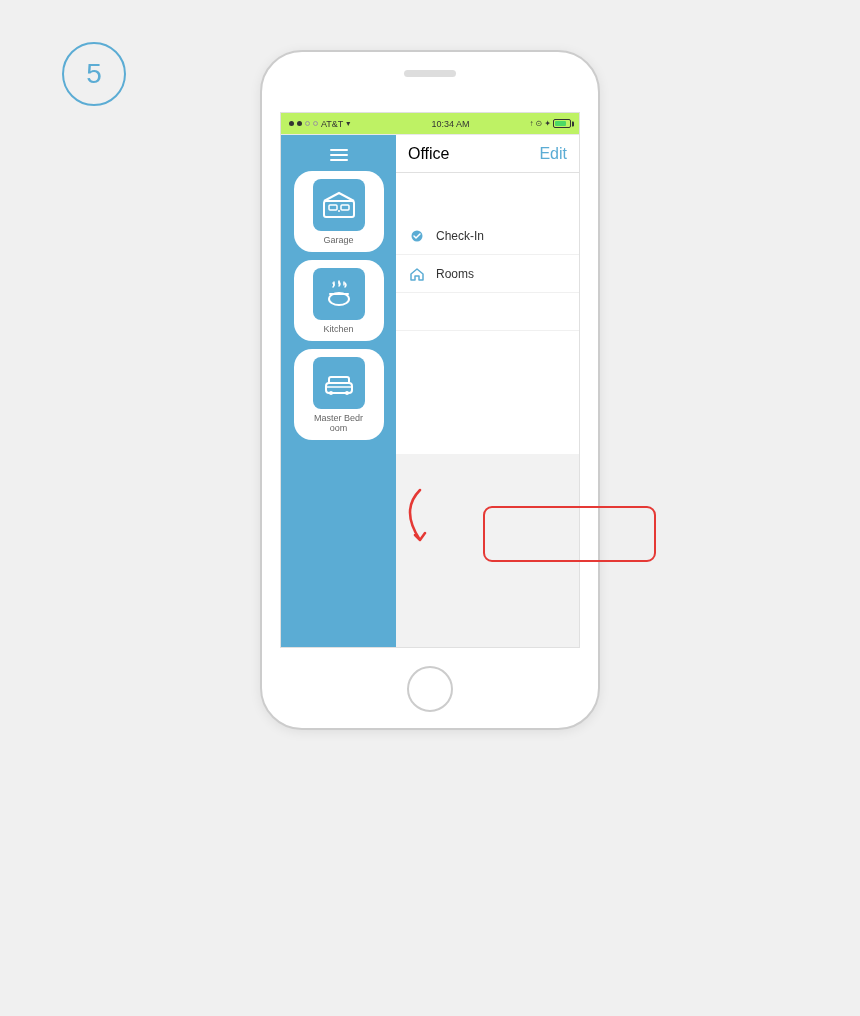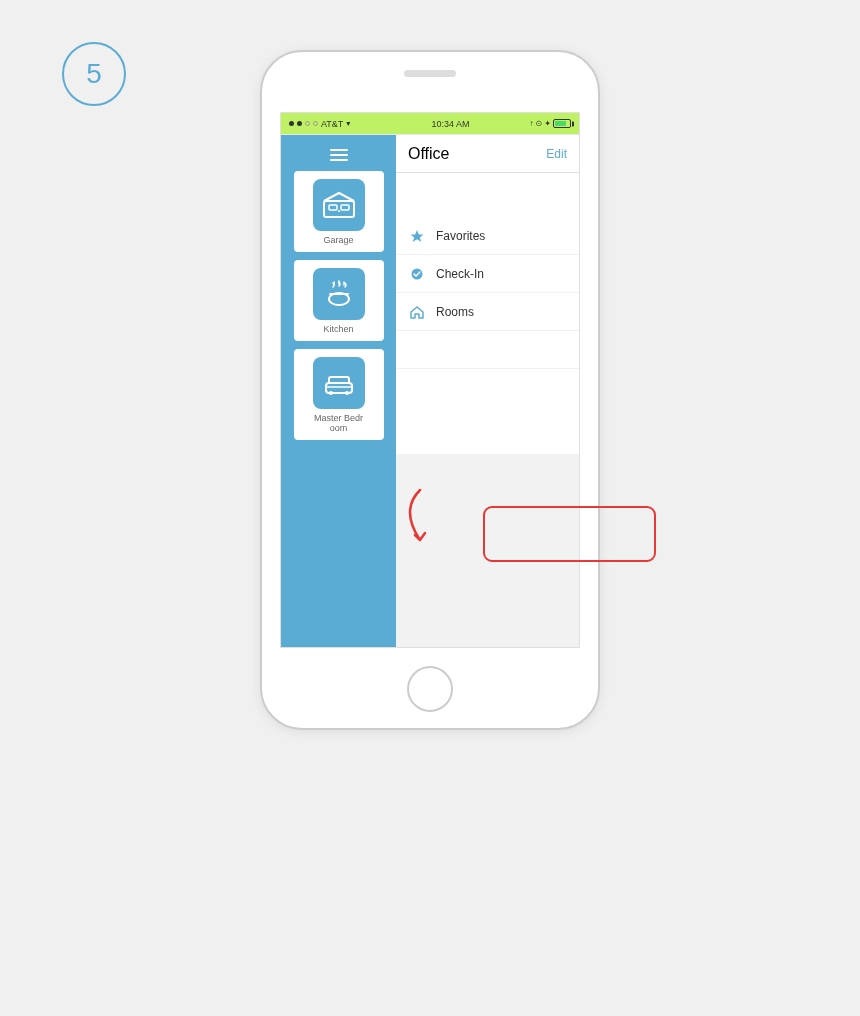--- a/index.html
+++ b/index.html
@@ -134,21 +134,21 @@
       width: 18px;
       height: 2px;
       background: white;
       border-radius: 1px;
     }
 
     
     .room-item {
       width: 90px;
       background: white;
-      border-radius: 4px;
+      border-radius: 18px;
       padding: 8px 6px 6px 6px;
       display: flex;
       flex-direction: column;
       align-items: center;
       margin-bottom: 6px;
     }
 
     .room-icon-wrapper {
       width: 52px;
       height: 52px;
@@ -180,21 +180,21 @@
     .menu-nav {
       height: 38px;
       border-bottom: 1px solid #e0e0e0;
       display: flex;
       align-items: center;
       justify-content: space-between;
       padding: 0 12px;
     }
 
     .edit-btn {
-      font-size: 12px;
+      font-size: 16px;
       color: #5bacd4;
     }
 
     
     .menu-list {
       flex: 1;
       overflow: hidden;
     }
 
     .menu-item {
@@ -340,28 +340,20 @@
 
       <div class="menu-panel">
 
         <div class="menu-nav">
           <span>Office</span>
           <span class="edit-btn">Edit</span>
         </div>
 
         <div class="menu-list">
 
-          <div class="menu-item">
-            <div class="menu-item-icon">
-              <svg width="14" height="14" viewBox="0 0 14 14" fill="#5bacd4">
-                  <polygon points="7,1 8.8,5.5 13.5,5.5 9.8,8.5 11.2,13 7,10.2 2.8,13 4.2,8.5 0.5,5.5 5.2,5.5"></polygon>
-                </svg>
-            </div>
-            <span class="menu-item-label">Favorites</span>
-          </div>
 
 
 
           <div class="menu-item">
             <div class="menu-item-icon">
               <svg width="14" height="14" viewBox="0 0 14 14" fill="none" stroke="#5bacd4" stroke-width="1.5">
                 <circle cx="7" cy="7" r="5.5" fill="#5bacd4" stroke="none"></circle>
                 <polyline points="4,7 6,9 10,5" stroke="white" stroke-width="1.5" fill="none" stroke-linecap="round" stroke-linejoin="round"></polyline>
               </svg>
             </div>

